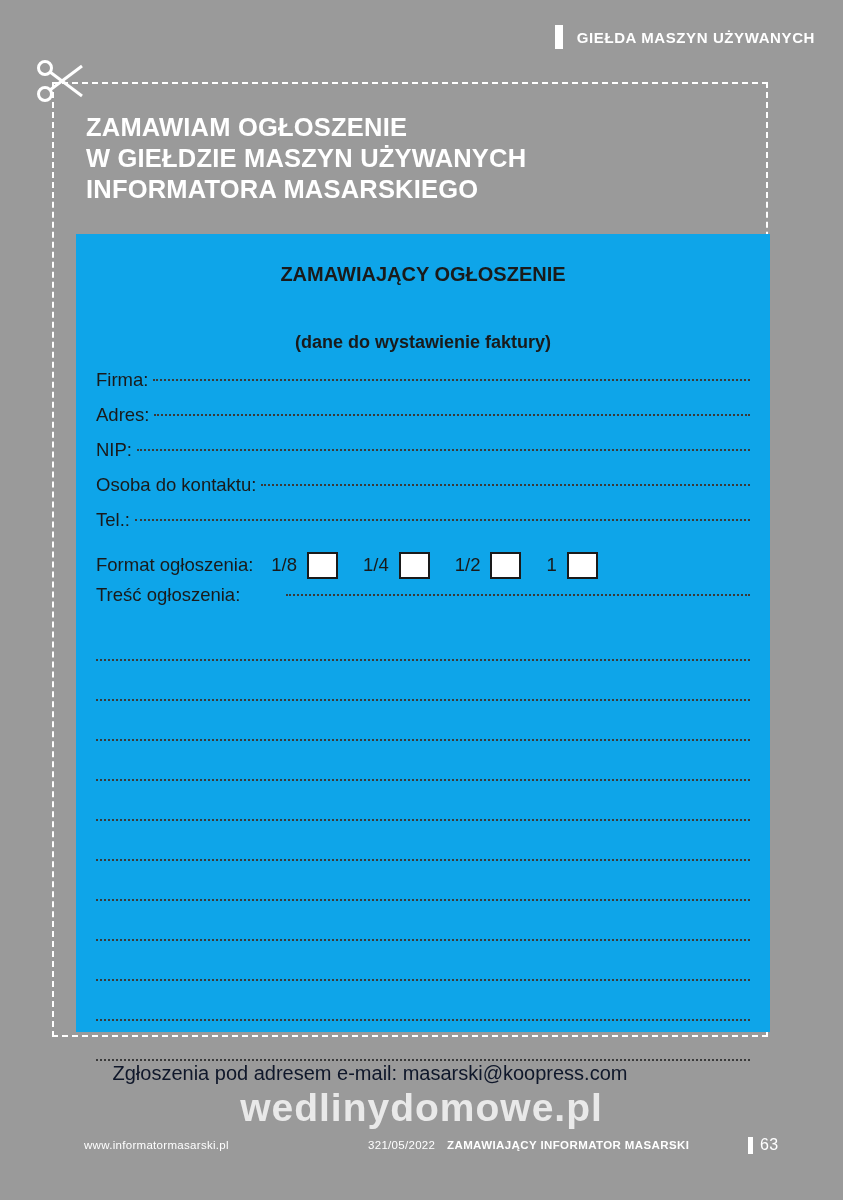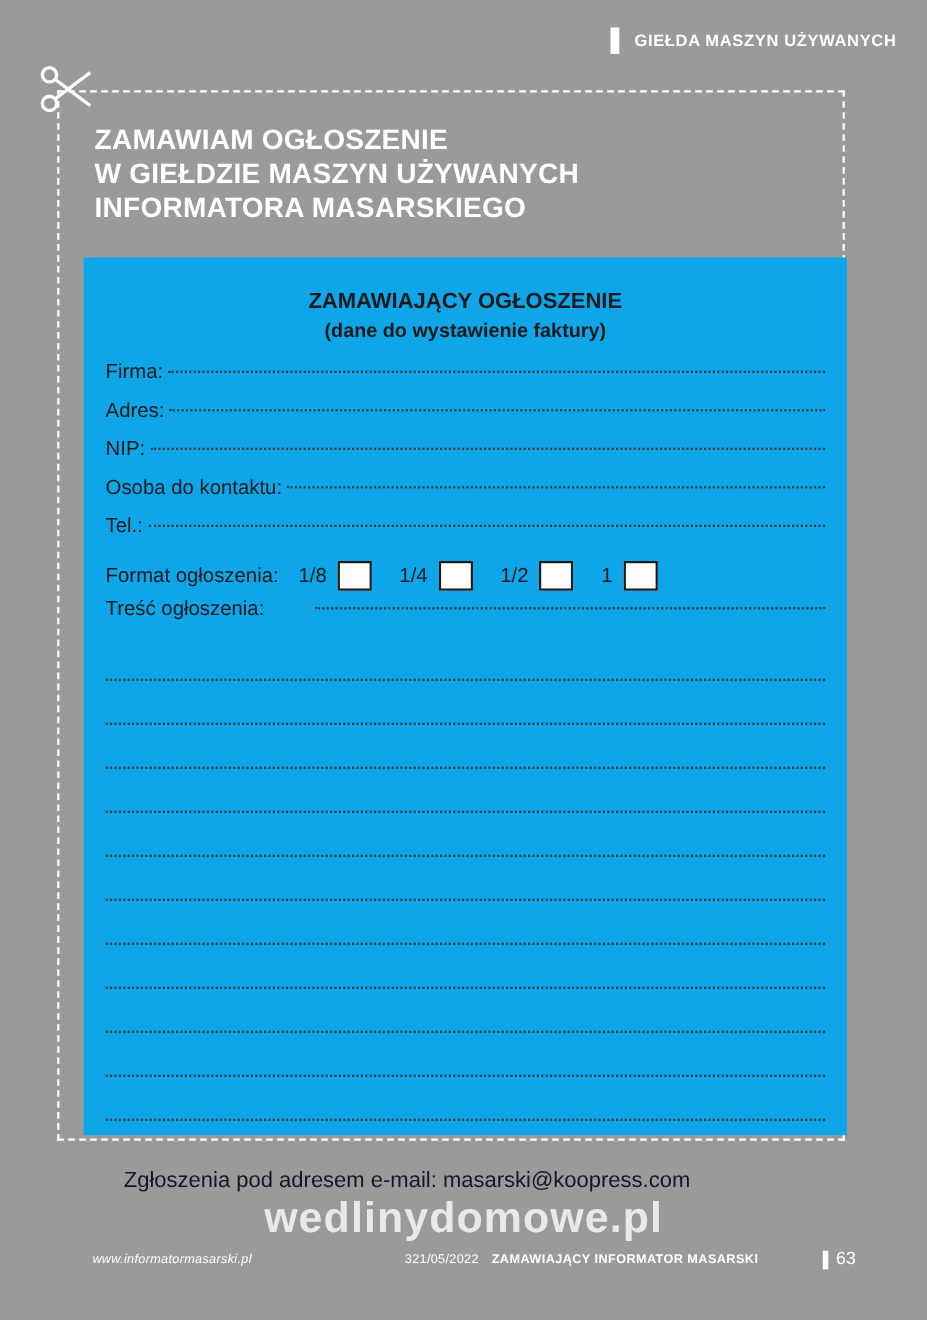--- a/index.html
+++ b/index.html
@@ -84,20 +84,21 @@
   .form-title {
     margin-top: 27px;
     text-align: center;
     font-size: 20px;
     font-weight: bold;
     color: #1a1a1a;
     line-height: 26px;
   }
   .form-title .sub {
     font-size: 18px;
+    margin-top: 42px;
   }
 
   .fields {
     padding: 14px 20px 0 20px;
   }
 
   .field-row {
     display: flex;
     align-items: baseline;
     font-size: 18.5px;
@@ -176,21 +177,21 @@
     left: 0;
     top: 1132px;
     width: 843px;
     height: 26px;
     display: flex;
     align-items: center;
     color: #ffffff;
     font-size: 11.5px;
     letter-spacing: 0.3px;
   }
-  .footer-left { position: absolute; left: 84px; font-style: italic; }
+  .footer-left { position: absolute; left: 84px; }
   .footer-mid { position: absolute; left: 368px; }
   .footer-org { position: absolute; left: 447px; font-weight: bold; letter-spacing: 0.4px; }
   .footer-tick {
     position: absolute; left: 748px; width: 5px; height: 17px; background: #ffffff;
   }
   .footer-page { position: absolute; left: 760px; font-size: 16px; }
 </style>
 </head>
 <body>
 

